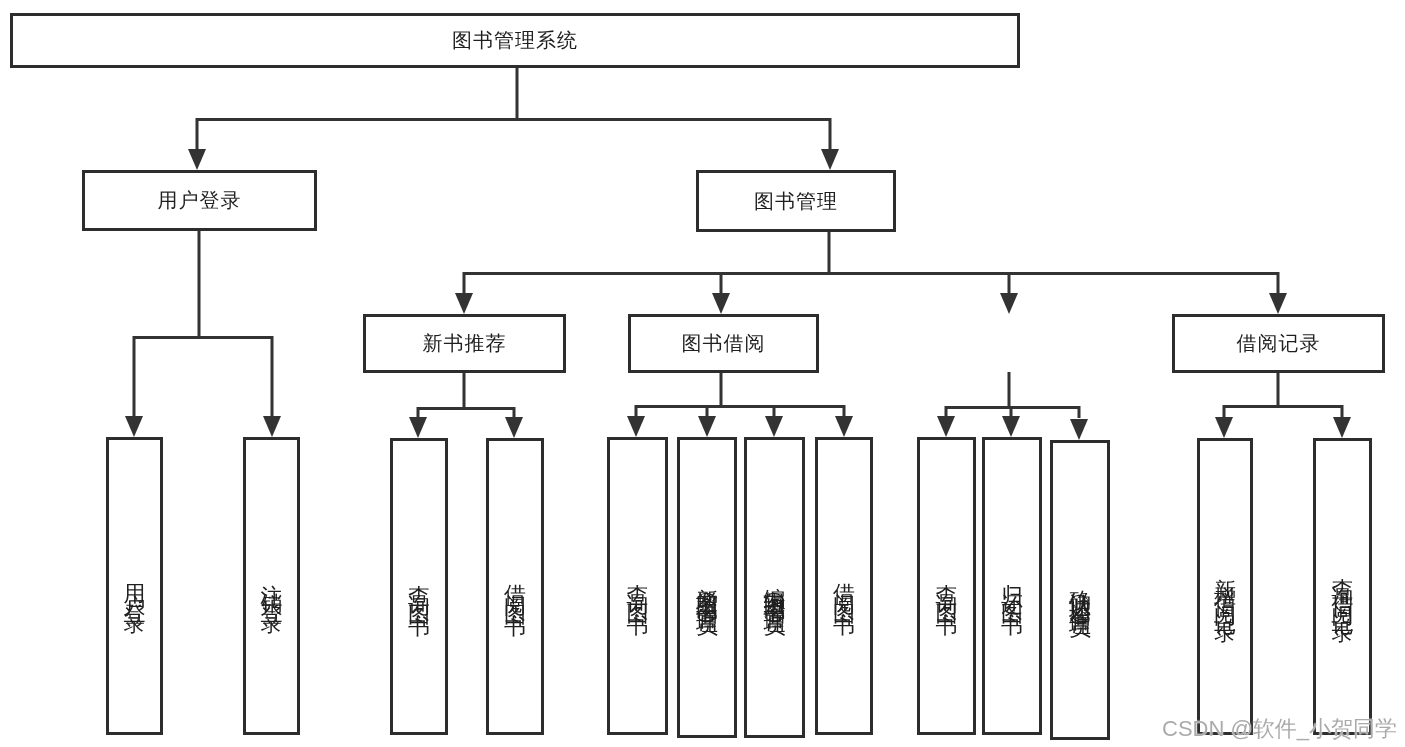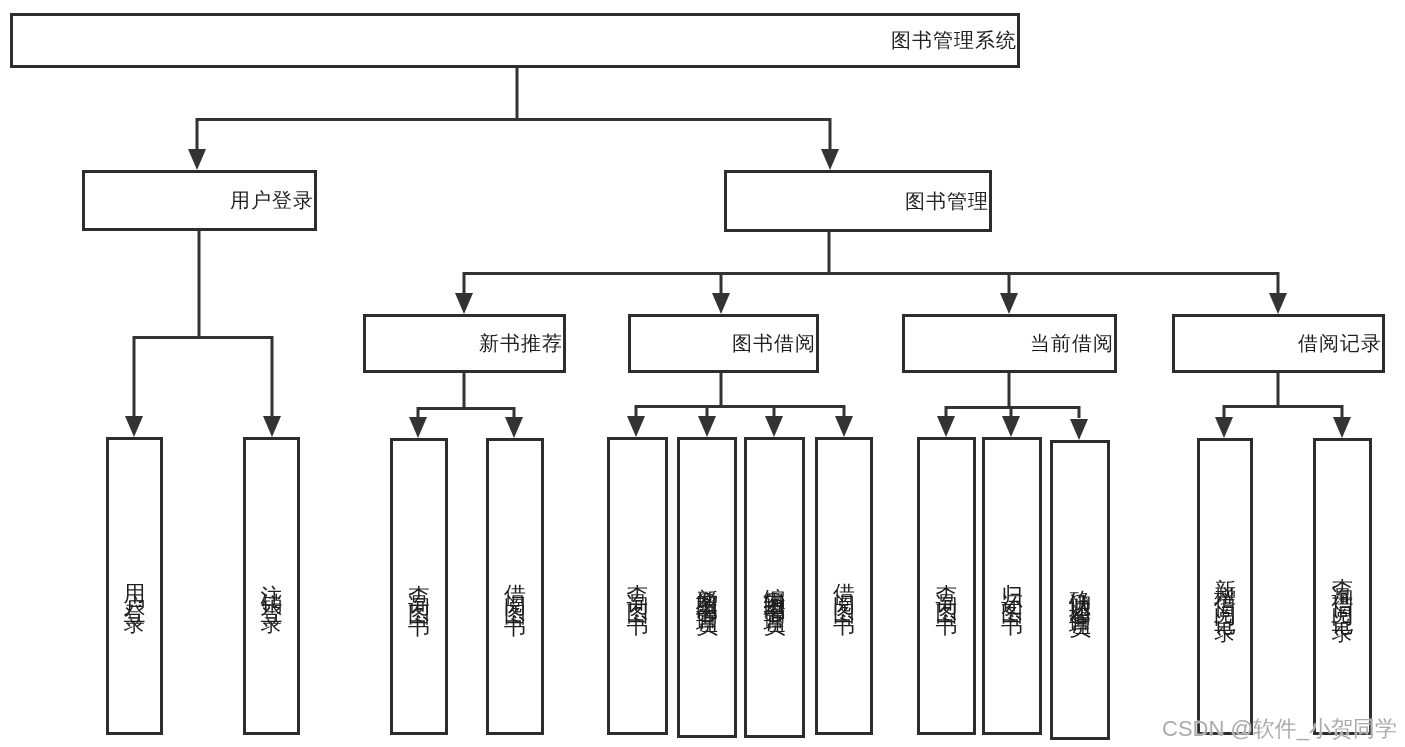--- a/index.html
+++ b/index.html
@@ -14,21 +14,21 @@
     position:absolute;
     background:#ffffff;
     border:3px solid #2d2d2d;
     box-sizing:border-box;
     display:flex;
     align-items:center;
     justify-content:center;
     color:#1f1f1f;
     z-index:2;
   }
-  .hbox{font-size:20px;letter-spacing:1px;justify-content:flex-end;}
+  .hbox{font-size:20px;letter-spacing:1px;}
   .vtext{
     writing-mode:vertical-rl;
     font-size:22px;
     line-height:1;
     color:#1f1f1f;
   }
   .vt-s{letter-spacing:10px;}
   .vt-m{letter-spacing:9px;}
   .vt-l{letter-spacing:4px;}
   .vline{position:absolute;width:3px;background:#333333;transform:translateX(-50%);z-index:1;}
@@ -63,21 +63,21 @@
   <div class="vline" style="left:517px;top:68px;height:50px;"></div>
   <div class="hline" style="left:197px;top:118px;width:634px;"></div>
   <div class="vline" style="left:197px;top:118px;height:31px;"></div>
   <div class="arrow" style="left:197px;top:149px;"></div>
   <div class="vline" style="left:830px;top:118px;height:31px;"></div>
   <div class="arrow" style="left:830px;top:149px;"></div>
 
   <div class="box hbox" style="left:82px;top:170px;width:235px;height:61px;">
     <span>用户登录</span>
   </div>
-  <div class="box hbox" style="left:724px;top:170px;width:268px;height:62px;">
+  <div class="box hbox" style="left:696px;top:170px;width:200px;height:62px;">
     <span>图书管理</span>
   </div>
 
   <div class="vline" style="left:199px;top:231px;height:105px;"></div>
   <div class="hline" style="left:134px;top:336px;width:139px;"></div>
   <div class="vline" style="left:134px;top:336px;height:80px;"></div>
   <div class="arrow" style="left:134px;top:416px;"></div>
   <div class="vline" style="left:272px;top:336px;height:80px;"></div>
   <div class="arrow" style="left:272px;top:416px;"></div>
 
@@ -90,23 +90,20 @@
   <div class="vline" style="left:1009px;top:272px;height:21px;"></div>
   <div class="arrow" style="left:1009px;top:293px;"></div>
   <div class="vline" style="left:1278px;top:272px;height:21px;"></div>
   <div class="arrow" style="left:1278px;top:293px;"></div>
 
   <div class="box hbox" style="left:628px;top:314px;width:191px;height:59px;">
     <span>图书借阅</span>
   </div>
   <div class="box hbox" style="left:363px;top:314px;width:203px;height:59px;">
     <span>新书推荐</span>
-  </div>
-  <div class="box hbox" style="left:902px;top:314px;width:215px;height:59px;">
-    <span>当前借阅</span>
   </div>
   <div class="box hbox" style="left:1172px;top:314px;width:213px;height:59px;">
     <span>借阅记录</span>
   </div>
 
   <div class="vline" style="left:464px;top:372px;height:35px;"></div>
   <div class="hline" style="left:418px;top:407px;width:97px;"></div>
   <div class="vline" style="left:418px;top:407px;height:10px;"></div>
   <div class="arrow" style="left:418px;top:417px;"></div>
   <div class="vline" style="left:514px;top:407px;height:10px;"></div>

